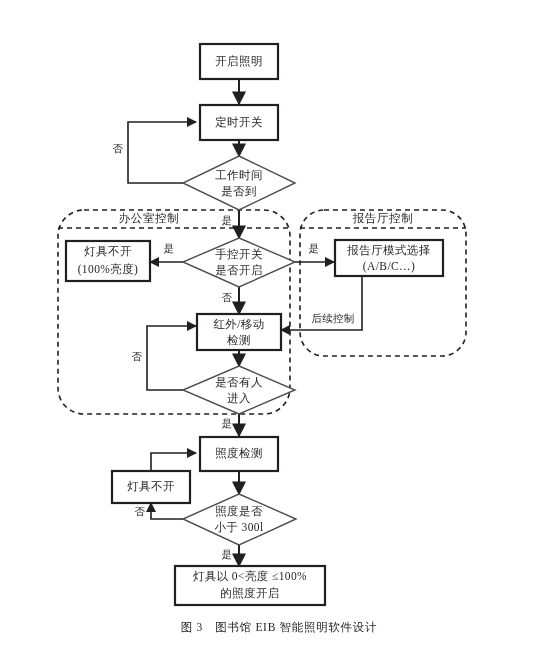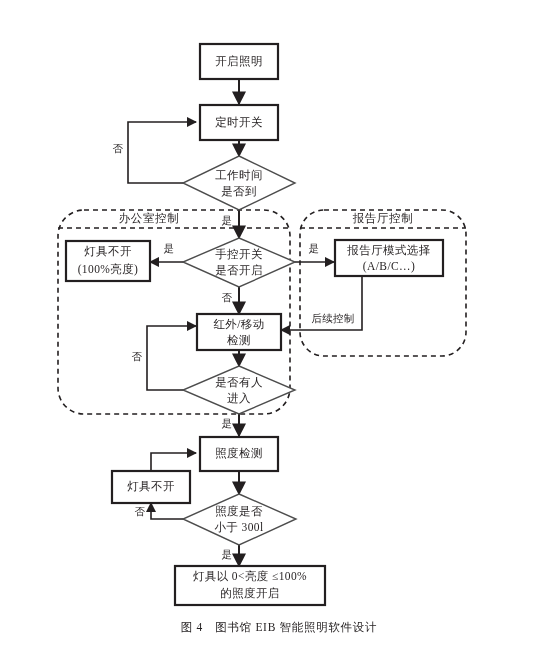--- a/index.html
+++ b/index.html
@@ -218,14 +218,14 @@
       <text class="node-label" x="239" y="528">小于 300l</text>
     </g>
 
     <g>
       <rect class="node-rect" x="175" y="566" width="150" height="39"></rect>
       <text class="node-label" x="250" y="577">灯具以 0&lt;亮度 ≤100%</text>
       <text class="node-label" x="250" y="594">的照度开启</text>
     </g>
   </svg>
 
-  <div class="caption">图 4　图书馆 EIB 智能照明软件设计</div>
+  <div class="caption">图 3　图书馆 EIB 智能照明软件设计</div>
 </div>
 
 </body></html>

